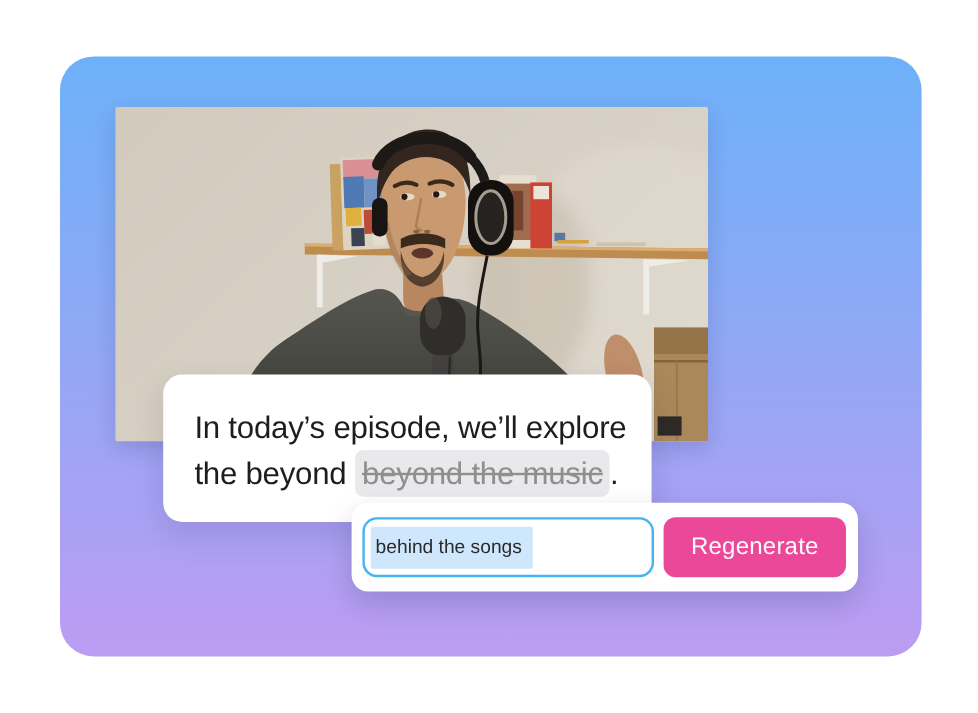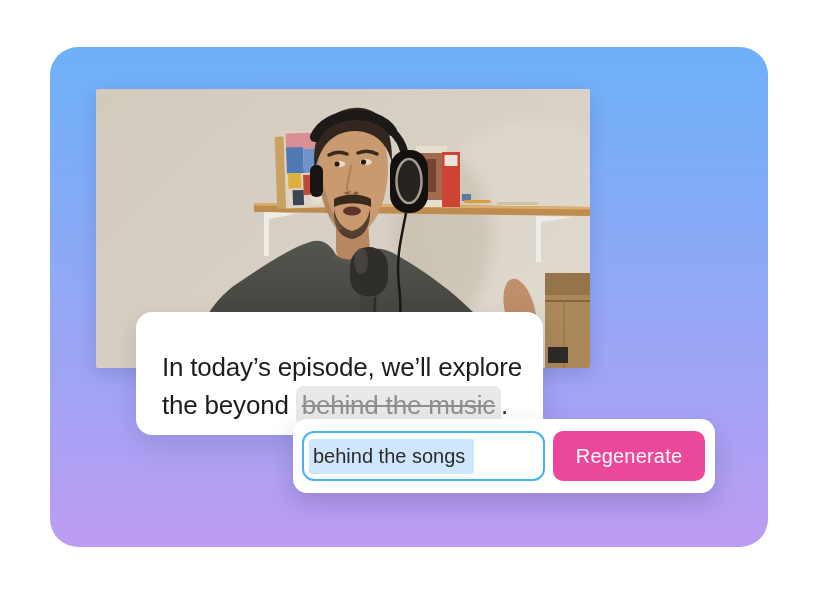--- a/index.html
+++ b/index.html
@@ -14,38 +14,38 @@
   }
   .photo{
     position:absolute;left:96px;top:89px;width:494px;height:279px;
     box-shadow:0 6px 18px rgba(20,20,60,.15);
     overflow:hidden;border-radius:2px;
   }
   .photo svg{display:block;}
   .caption-card{
     position:absolute;left:136px;top:312px;width:407px;height:123px;border-radius:16px;
     background:#ffffff;box-shadow:0 10px 26px rgba(25,20,60,.13);
-    padding:36px 0 0 26px;color:#1d1d1f;font-size:26px;line-height:38px;letter-spacing:-0.2px;
+    padding:25px 0 0 26px;color:#1d1d1f;font-size:26px;line-height:38px;letter-spacing:-0.2px;
   }
   .cap-line{white-space:nowrap;height:38px;}
   .removed{
     color:#8f8f8f;background:#e9e8ea;border-radius:7px;padding:4px 6px 5px 6px;
     text-decoration:line-through;text-decoration-thickness:2px;
   }
   .rewrite-card{
     position:absolute;left:293px;top:419px;width:422px;height:74px;border-radius:14px;
     background:#ffffff;box-shadow:0 10px 24px rgba(25,20,60,.18);
     display:flex;align-items:center;padding:0 10px 0 9px;gap:8px;
   }
   .text-input{
     width:243px;height:50px;flex:none;background:#ffffff;border:2.5px solid #45b3f1;
     border-radius:12px;display:flex;align-items:center;padding-left:5px;overflow:hidden;
   }
   .selection{
-    background:#cfe7fc;color:#2b2b2b;font-size:20px;line-height:21px;
+    background:#cfe7fc;color:#2b2b2b;font-size:16px;line-height:21px;
     padding:7px 9px 7px 4px;border-radius:2px;white-space:nowrap;
   }
   .regen-btn{
     width:152px;height:50px;flex:none;border:none;border-radius:10px;background:#ec4899;
     color:#fafafa;font-size:20px;font-family:inherit;display:flex;align-items:center;
     justify-content:center;cursor:pointer;letter-spacing:0.2px;
   }
 </style>
 </head>
 <body>
@@ -158,21 +158,21 @@
         <rect x="254" y="158" width="38" height="50" rx="19" fill="#302e2b"></rect>
         <ellipse cx="265" cy="172" rx="7" ry="13" fill="#504d49" opacity="0.7"></ellipse>
         <polygon points="264,207 282,207 278,279 268,279" fill="#44423f"></polygon>
         <line x1="279" y1="208" x2="276" y2="279" stroke="#2c2a28" stroke-width="2"></line>
       </g>
     </svg>
   </div>
 
   <div class="caption-card">
     <div class="cap-line">In today’s episode, we’ll explore</div>
-    <div class="cap-line"><span>the beyond </span><span class="removed">behind the music</span><span>.</span></div>
+    <div class="cap-line"><span>the beyond </span><span class="removed">beyond the music</span><span>.</span></div>
   </div>
 
   <div class="rewrite-card">
     <div class="text-input" role="textbox">
       <span class="selection">behind the songs</span>
     </div>
     <button class="regen-btn">Regenerate</button>
   </div>
 </div>
 

